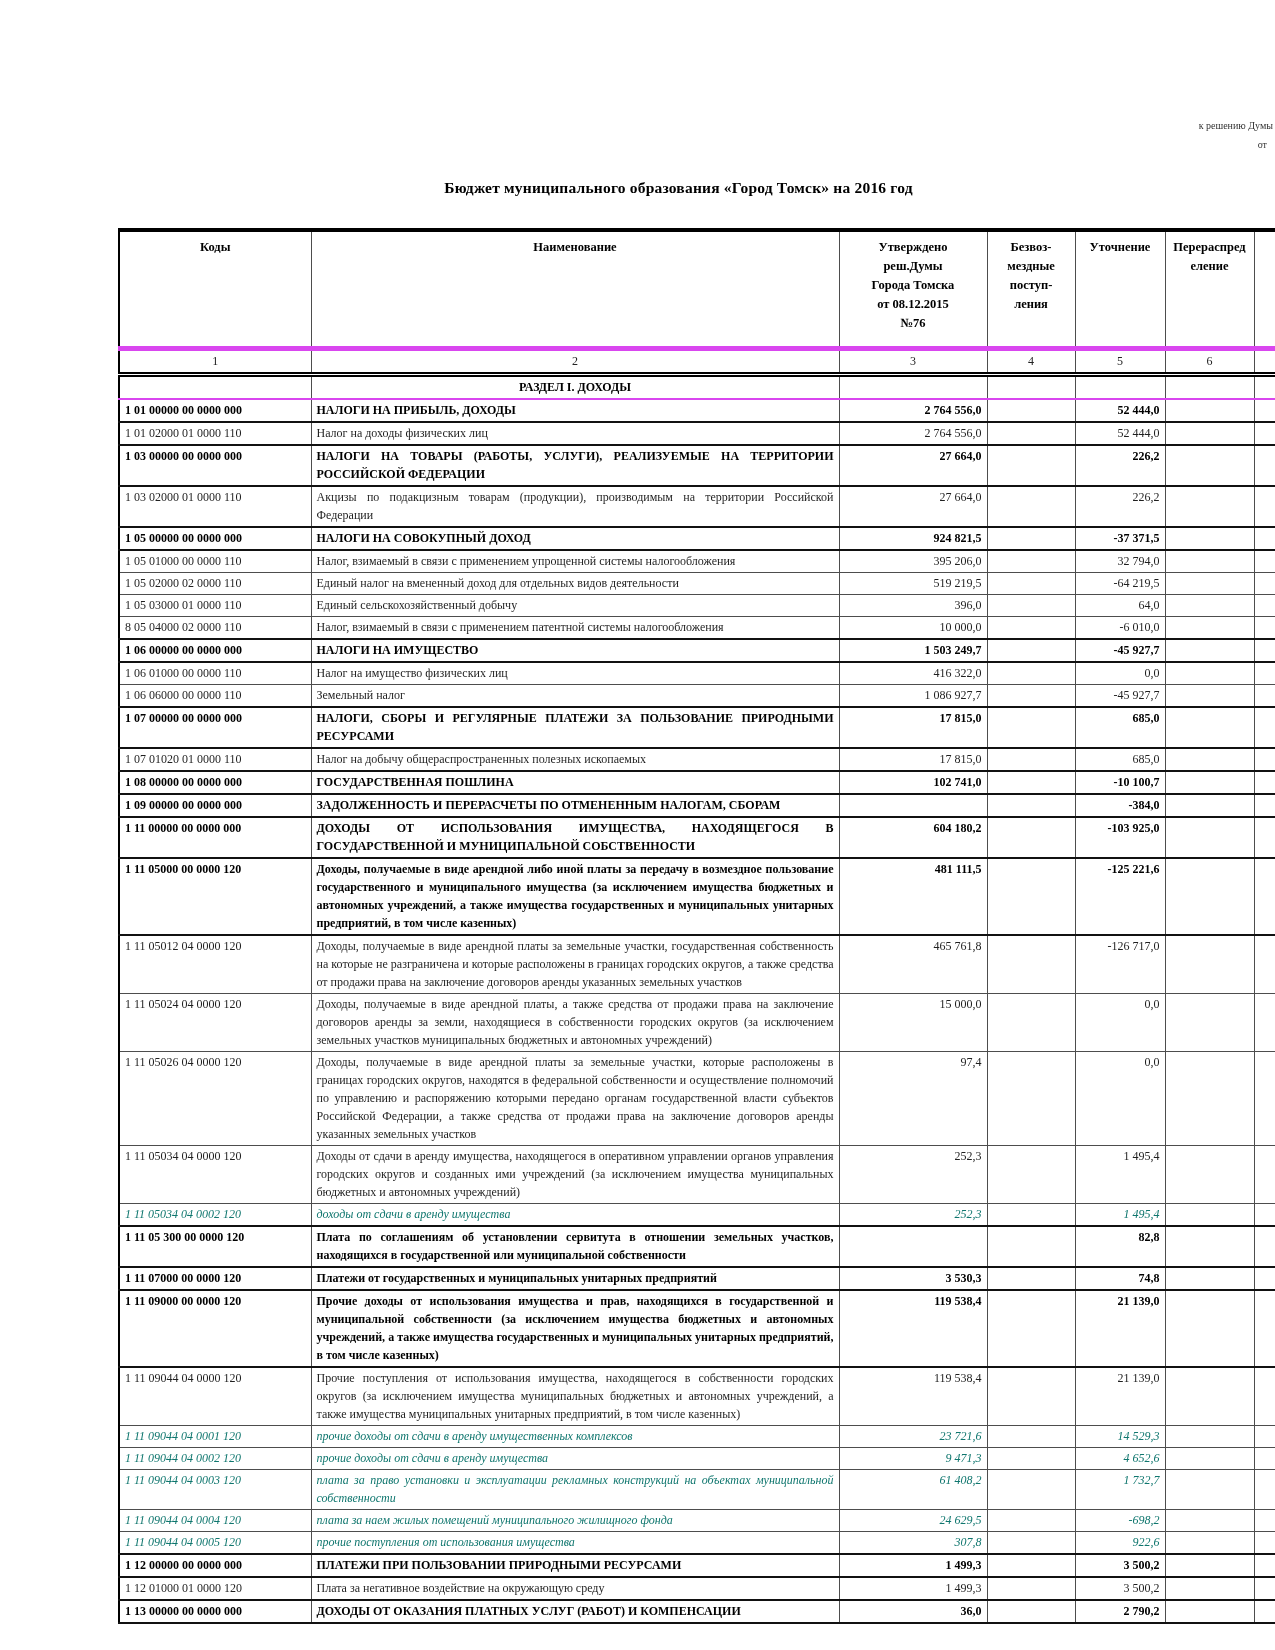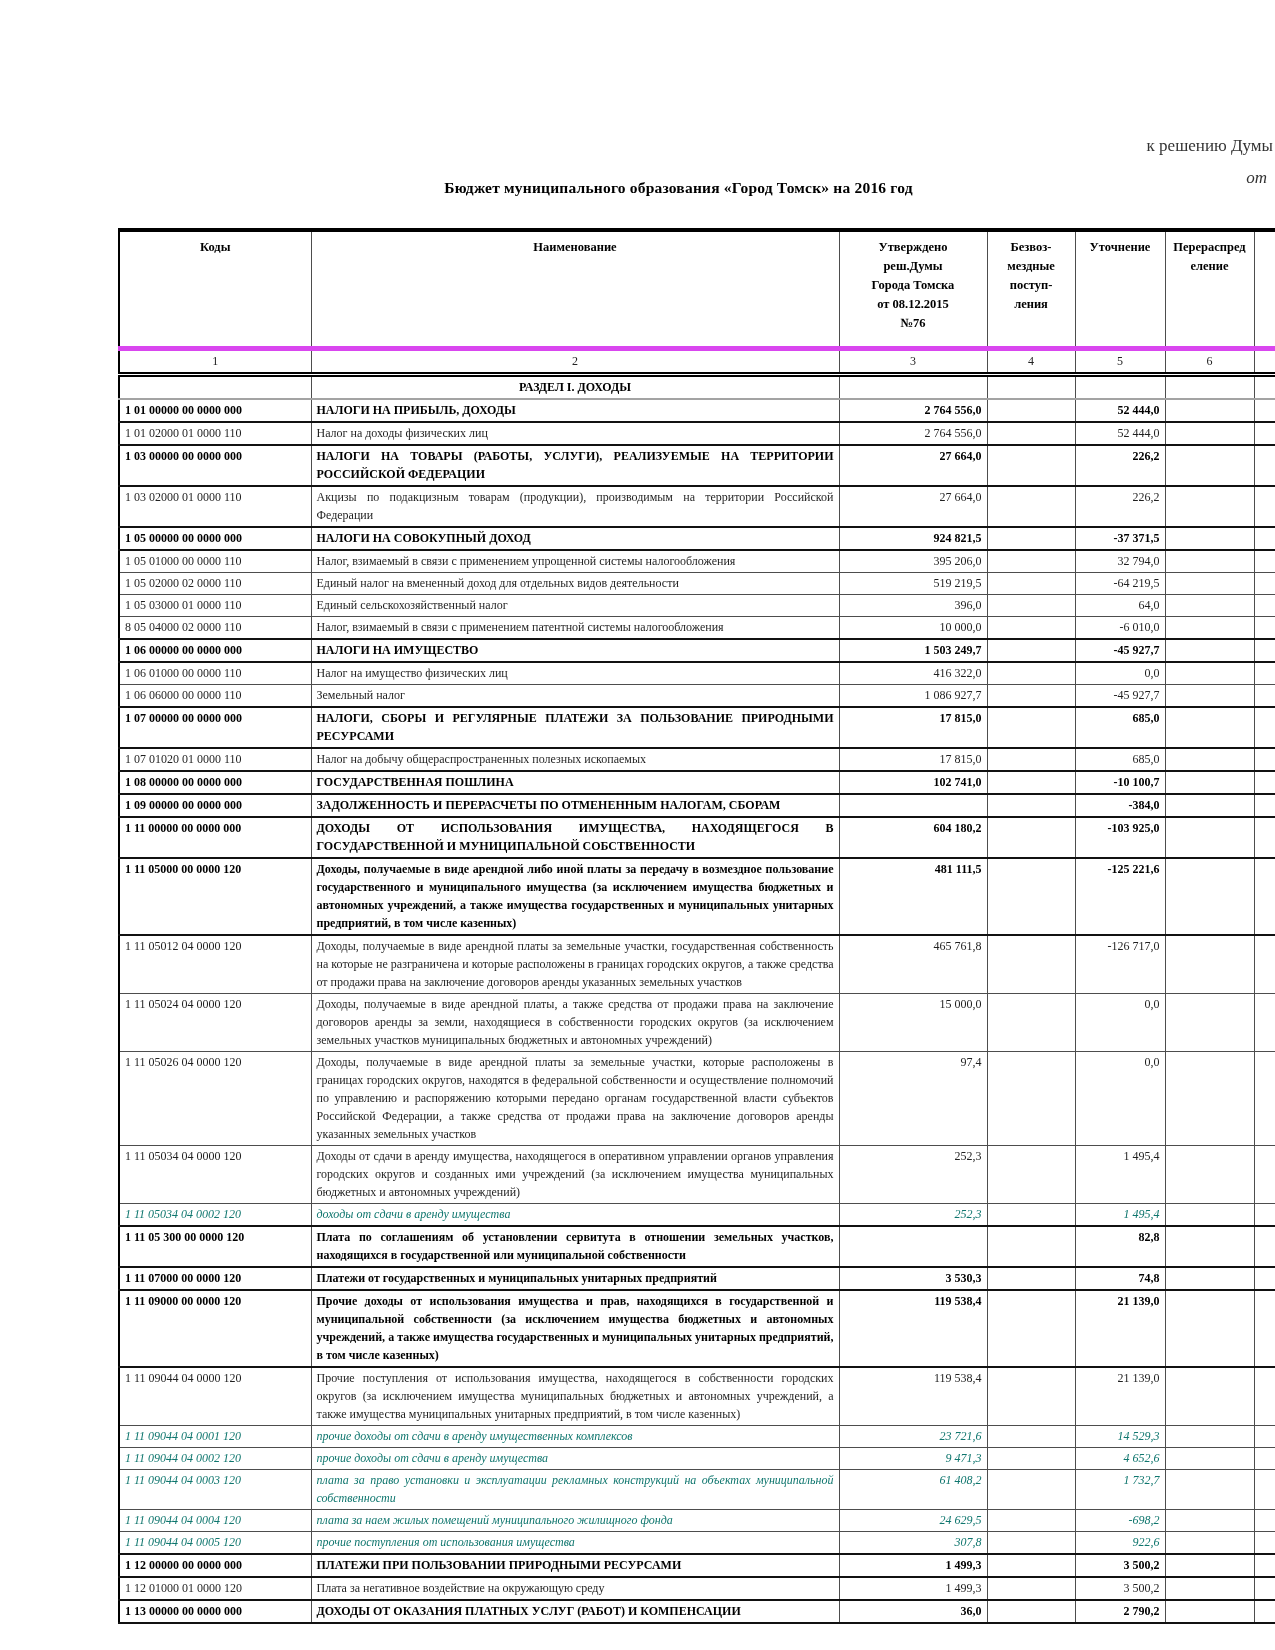--- a/index.html
+++ b/index.html
@@ -6,23 +6,23 @@
   body {
     width: 1275px; height: 1650px;
     overflow: hidden;
     background: #ffffff;
     position: relative;
     font-family: "Liberation Serif", "DejaVu Serif", serif;
     color: #1a1a1a;
   }
   .corner-note {
     position: absolute;
-    top: 130px; right: 2px;
+    top: 116px; right: 2px;
     text-align: right;
-    font-size: 17px;
+    font-size: 10px;
     line-height: 1.9;
     color: #333;
     white-space: nowrap;
   }
   .doc-title {
     position: absolute;
     top: 179px; left: 100px; width: 1157px;
     text-align: center;
     font-size: 15.5px;
     font-weight: bold;
@@ -67,31 +67,31 @@
   }
   tbody td.code { text-align: left; white-space: nowrap; color: #2a2a2a; }
   tbody td.name { text-align: justify; }
   tbody td.num  { text-align: right; white-space: nowrap; }
   tbody td.edge { padding: 0; }
   tr.section td {
     font-weight: bold; color: #000;
     border-top: 2px solid #111;
     border-bottom: 2px solid #111;
   }
-  tr.razdel td { border-bottom: 2px solid #a3a3a3; }
+  tr.razdel td { border-bottom: 2px solid #d946ef; }
   tr.razdel td.name { text-align: center; font-weight: bold; color: #000; }
   tr.italic td { font-style: italic; color: #0f766e; }
   tr.detail td { color: #1f1f1f; }
 </style>
 </head>
 <body>
 
 <div class="corner-note">
   <div>к решению Думы</div>
-  <div style="padding-right:6px;font-style:italic;">от</div>
+  <div style="padding-right:6px;">от</div>
 </div>
 
 <div class="doc-title">Бюджет муниципального образования «Город Томск» на 2016 год</div>
 
 <table class="budget-table">
   <colgroup>
     <col style="width:192px">
       <col style="width:528px">
       <col style="width:148px">
     <col style="width:88px">
@@ -195,21 +195,21 @@
         <td class="code">1 05 02000 02 0000 110</td>
         <td class="name">Единый налог на вмененный доход для отдельных видов деятельности</td>
         <td class="num">519 219,5</td>
         <td class="num"></td>
         <td class="num">-64 219,5</td>
         <td class="num"></td>
         <td class="edge"></td>
       </tr>
       <tr class="detail">
         <td class="code">1 05 03000 01 0000 110</td>
-        <td class="name">Единый сельскохозяйственный налог</td>
+        <td class="name">Единый сельскохозяйственный добычу</td>
         <td class="num">396,0</td>
         <td class="num"></td>
         <td class="num">64,0</td>
         <td class="num"></td>
         <td class="edge"></td>
       </tr>
       <tr class="detail">
         <td class="code">8 05 04000 02 0000 110</td>
         <td class="name">Налог, взимаемый в связи с применением патентной системы налогообложения</td>
         <td class="num">10 000,0</td>

